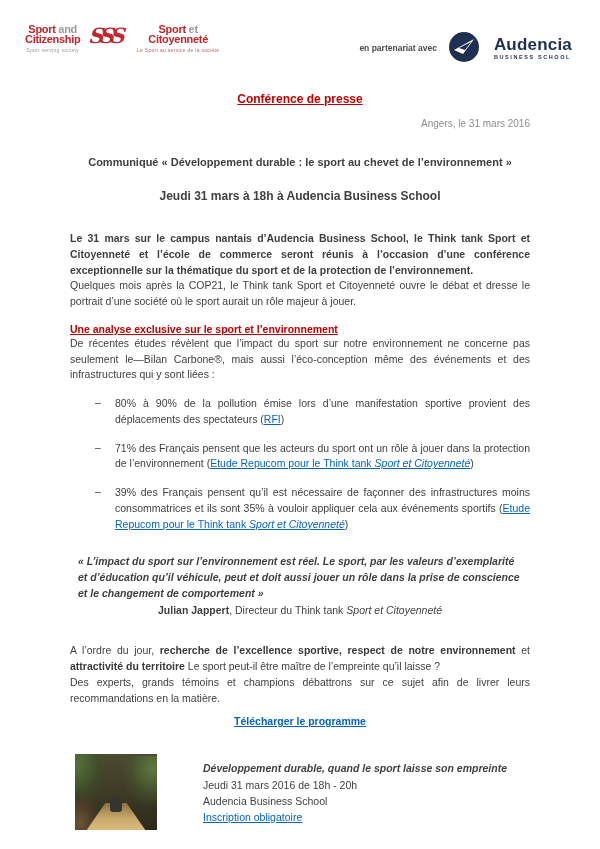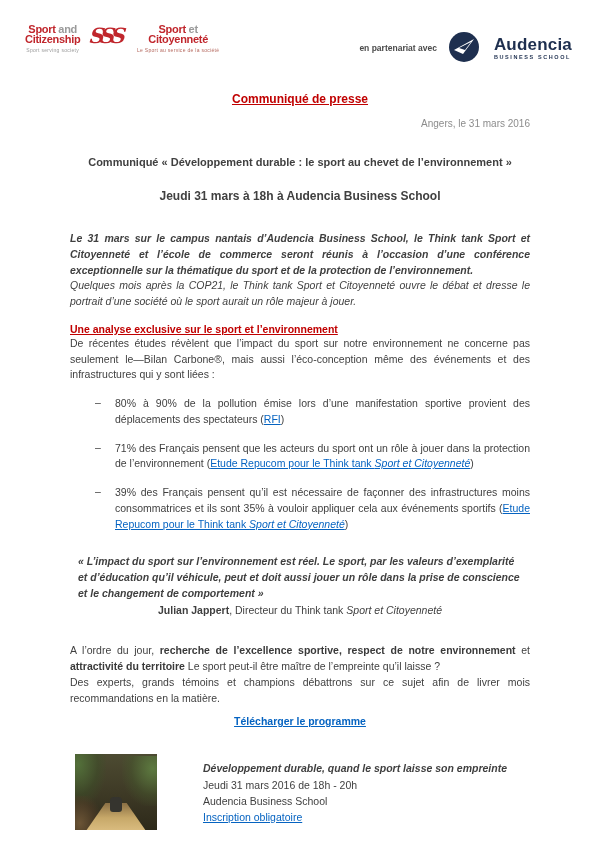--- a/index.html
+++ b/index.html
@@ -30,21 +30,21 @@
   .aud-sub { font-size:5.5px; color:#1e2f4f; letter-spacing:1.6px; margin-top:2px; font-weight:bold; }
   
   .content { padding:0 70px; }
   .communique { text-align:center; margin-top:28px; }
   .communique span {
     color:#c00000; font-weight:bold; font-size:12px; text-decoration:underline;
   }
   .dateline { text-align:right; color:#8c8c8c; font-size:10px; margin-top:12px; }
   .doc-title { text-align:center; font-weight:bold; font-size:11px; color:#404040; margin-top:27px; }
   .doc-subtitle { text-align:center; font-weight:bold; font-size:12px; color:#404040; margin-top:21px; }
-  .intro { margin-top:28px; font-style:italic; text-align:justify; line-height:1.5; }
+  .intro { margin-top:28px; text-align:justify; line-height:1.5; }
   .intro .lead { font-weight:bold; }
   .section-heading {
     color:#c00000; font-weight:bold; text-decoration:underline; margin-top:13px; font-size:10.5px;
   }
   .para { text-align:justify; line-height:1.5; margin-top:1px; }
   .bullet { display:flex; margin:13px 0 0 25px; }
   .bullet .dash { width:20px; flex:none; }
   .bullet .btext { text-align:justify; line-height:1.5; flex:1; }
   a.doclink, .doclink { color:#0563c1; text-decoration:underline; cursor:pointer; }
   .quote { margin-top:22px; font-weight:bold; font-style:italic; line-height:1.5; padding:0 8px; }
@@ -109,21 +109,21 @@
           <div class="aud-name">Audencia</div>
           <div class="aud-sub">BUSINESS SCHOOL</div>
         </div>
       </div>
     </div>
   </div>
 
   <div class="content">
 
     <div class="communique">
-      <span>Communiqué de presse</span>
+      <span>Conférence de presse</span>
     </div>
 
     <div class="dateline">Angers, le 31 mars 2016</div>
 
     <div class="doc-title">Communiqué « Développement durable : le sport au chevet de l’environnement »</div>
     <div class="doc-subtitle">Jeudi 31 mars à 18h à Audencia Business School</div>
 
     <div class="intro">
       <div class="lead">Le 31 mars sur le campus nantais d’Audencia Business School,  le Think tank Sport et Citoyenneté et l’école de commerce seront réunis à l’occasion d’une conférence exceptionnelle sur la thématique du sport et de la protection de l’environnement.</div>
       <div>Quelques mois après la COP21, le Think tank Sport et Citoyenneté ouvre le débat et dresse le portrait d’une société où le sport aurait un rôle majeur à jouer.</div>
@@ -144,21 +144,21 @@
 
     <div class="bullet">
       <div class="dash">–</div>
       <div class="btext"><span>39% des Français pensent qu’il est nécessaire de façonner des infrastructures moins consommatrices et ils sont 35% à vouloir appliquer cela aux événements sportifs (</span><a class="doclink"><span>Etude Repucom pour le Think tank </span><span class="ital">Sport et Citoyenneté</span></a><span>)</span></div>
     </div>
 
     <div class="quote">« L’impact du sport sur l’environnement est réel. Le sport, par les valeurs d’exemplarité et d’éducation qu’il véhicule, peut et doit aussi jouer un rôle dans la prise de conscience et le changement de comportement »</div>
     <div class="quote-attr"><span class="name">Julian Jappert</span><span>, Directeur du Think tank </span><span class="ital">Sport et Citoyenneté</span></div>
 
     <div class="agenda"><span>A l’ordre du jour, </span><b>recherche de l’excellence sportive, respect de notre environnement</b><span> et </span><b>attractivité du territoire</b><span> Le sport peut-il être maître de l’empreinte qu’il laisse ?</span><br>
-      <span>Des experts, grands témoins et champions débattrons sur ce sujet afin de livrer mois recommandations en la matière.</span>
+      <span>Des experts, grands témoins et champions débattrons sur ce sujet afin de livrer leurs recommandations en la matière.</span>
     </div>
 
     <div class="download">
       <a class="doclink">Télécharger le programme</a>
     </div>
 
     <div class="event">
       <div class="photo">
         <div class="ph-green-l"></div>
         <div class="ph-green-r"></div>

